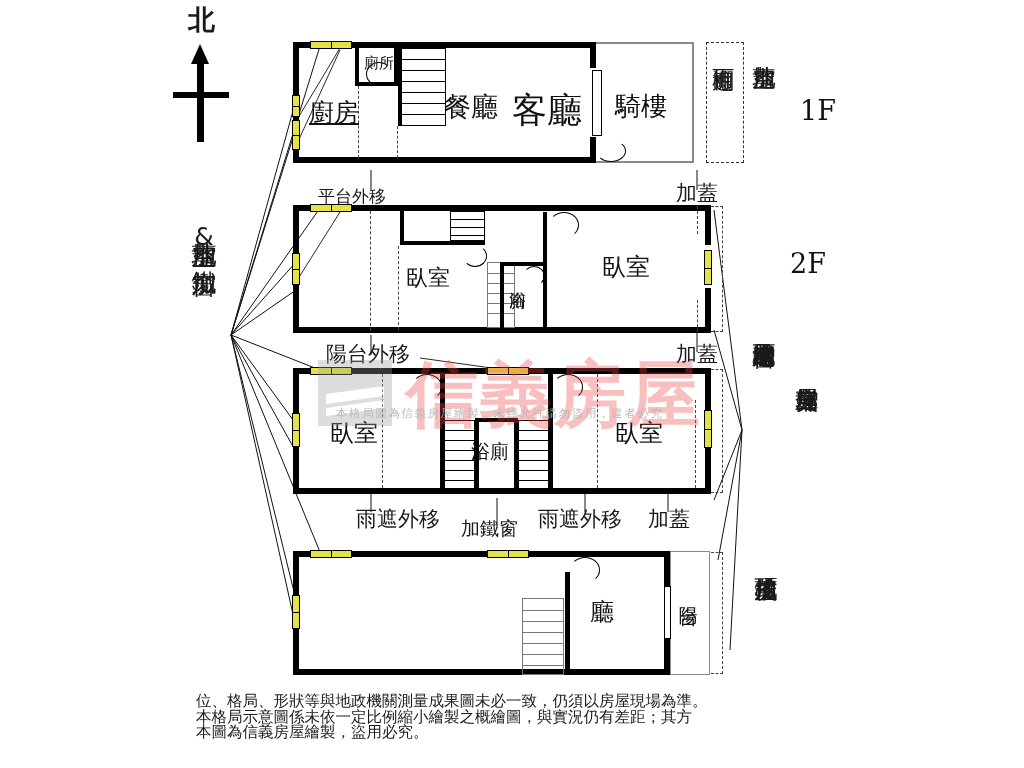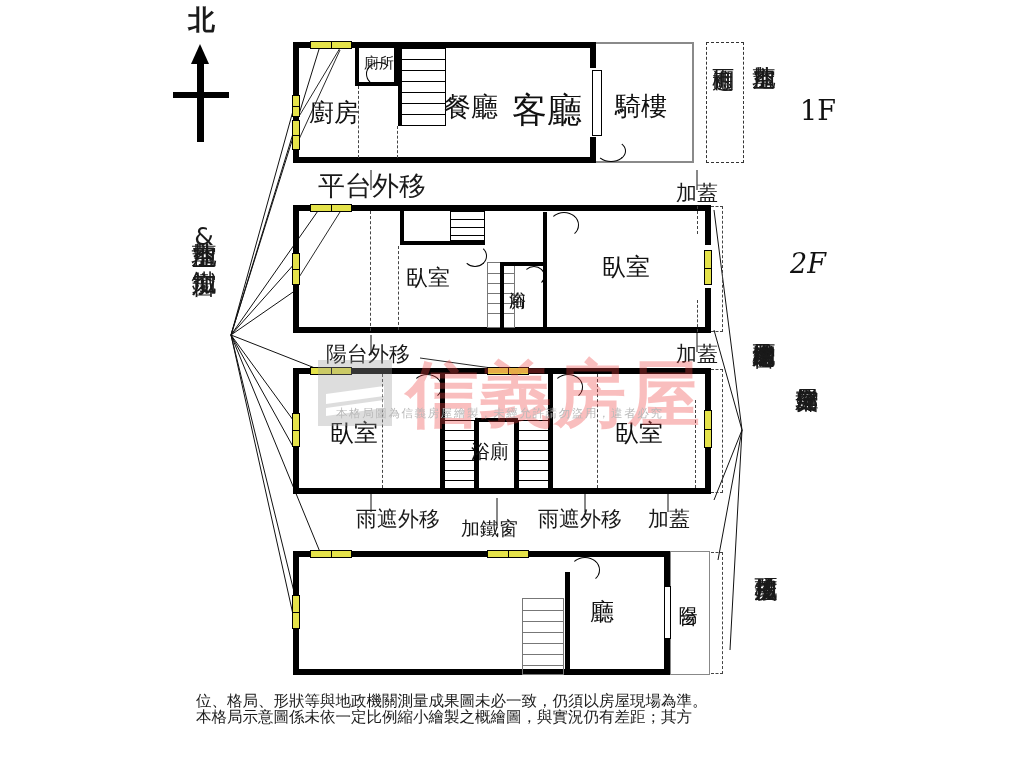--- a/index.html
+++ b/index.html
@@ -166,33 +166,33 @@
         <i style="top:54px;"></i>
         <i style="top:65px;"></i>
     </div>
 
     <div class="dashv" style="left:358px;top:86px;height:72px;"></div>
     <div class="dashv" style="left:397px;top:126px;height:32px;"></div>
 
     <div class="abs" style="left:592px;top:70px;width:10px;height:66px;border:1px solid #000;box-sizing:border-box;"></div>
     <div class="door" style="left:596px;top:140px;width:30px;height:22px;border-color:transparent #000 #000 transparent;"></div>
 
-    <div class="room cjk" style="left:309px;top:100px;font-size:25px;">廚房</div>
+    <div class="room cjk" style="left:309px;top:100px;font-size:25px;text-decoration:underline;">廚房</div>
     <div class="room cjk" style="left:364px;top:56px;font-size:15px;">廁所</div>
     <div class="room cjk" style="left:444px;top:93px;font-size:27px;">餐廳</div>
     <div class="room cjk" style="left:512px;top:93px;font-size:35px;">客廳</div>
     <div class="room cjk" style="left:615px;top:93px;font-size:26px;">騎樓</div>
 
     <div class="cjk vert abs" style="left:712px;top:52px;font-size:22px;">遮雨棚</div>
 
     <div class="cjk vert abs" style="left:752px;top:48px;font-size:23px;">空地加蓋</div>
 
     <div class="floortag" style="left:800px;top:95px;">1F</div>
 
-    <div class="cjk abs" style="left:318px;top:173px;font-size:27px;font-family:Liberation Serif, serif;">平台外移</div>
+    <div class="cjk abs" style="left:318px;top:188px;font-size:17px;font-family:Liberation Serif, serif;">平台外移</div>
     <div class="cjk abs" style="left:676px;top:183px;font-size:21px;">加蓋</div>
   </div>
 
   <div class="abs" style="left:0;top:0;width:1024px;height:360px;">
 
     <div class="wall" style="left:293px;top:205px;width:418px;height:6px;"></div>
     <div class="wall" style="left:293px;top:327px;width:418px;height:6px;"></div>
     <div class="wall" style="left:293px;top:205px;width:6px;height:128px;"></div>
     <div class="wall" style="left:705px;top:205px;width:6px;height:40px;"></div>
     <div class="wall" style="left:705px;top:288px;width:6px;height:45px;"></div>
@@ -232,21 +232,21 @@
 
     <div class="door" style="left:549px;top:212px;width:30px;height:26px;border-color:#000 #000 transparent transparent;"></div>
 
     <div class="dashv" style="left:370px;top:211px;height:120px;"></div>
     <div class="dashv" style="left:398px;top:246px;height:84px;"></div>
 
     <div class="room cjk" style="left:406px;top:267px;font-size:22px;">臥室</div>
     <div class="room cjk vert" style="left:509px;top:278px;font-size:17px;">浴廁</div>
     <div class="room cjk" style="left:602px;top:255px;font-size:24px;">臥室</div>
 
-    <div class="floortag" style="left:790px;top:248px;font-style:italic;">2F</div>
+    <div class="floortag" style="left:790px;top:248px;">2F</div>
 
     <div class="cjk abs" style="left:326px;top:344px;font-size:21px;">陽台外移</div>
     <div class="cjk abs" style="left:676px;top:344px;font-size:21px;">加蓋</div>
   </div>
 
   <div class="abs" style="left:0;top:0;width:1024px;height:520px;">
 
     <div class="wall" style="left:293px;top:368px;width:418px;height:6px;"></div>
     <div class="wall" style="left:293px;top:488px;width:418px;height:6px;"></div>
     <div class="wall" style="left:293px;top:368px;width:6px;height:126px;"></div>
@@ -346,15 +346,16 @@
 
   <div id="wm">
     <div class="wmmark"></div>
     <div class="wmtext cjk">信義房屋</div>
   </div>
   <div id="wmline" class="cjk">本格局圖為信義房屋繪製，未經允許請勿盜用，違者必究</div>
 
   <div id="footer">
     <div class="cjk">位、格局、形狀等與地政機關測量成果圖未必一致，仍須以房屋現場為準。</div>
     <div class="cjk">本格局示意圖係未依一定比例縮小繪製之概繪圖，與實況仍有差距；其方</div>
+    <div class="cjk">本圖為信義房屋繪製，盜用必究。</div>
   </div>
 
 </div>
 
 </body></html>

